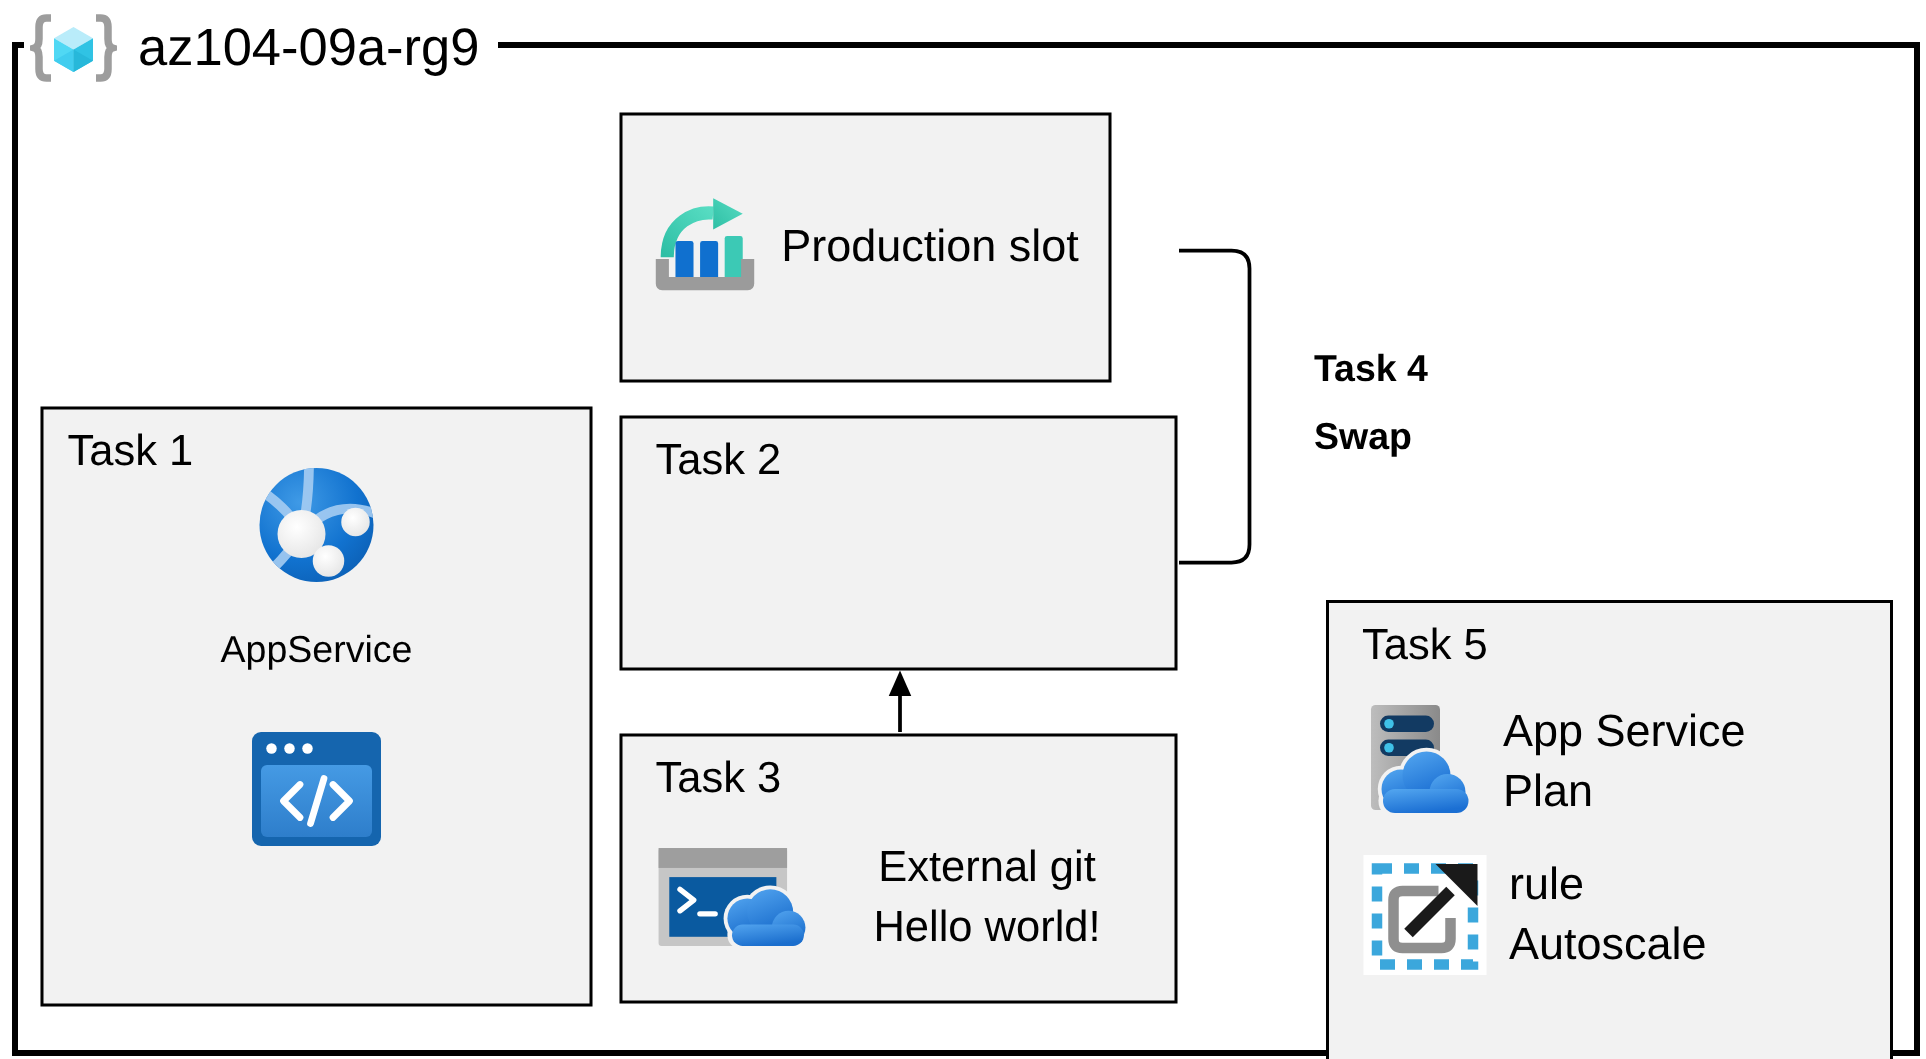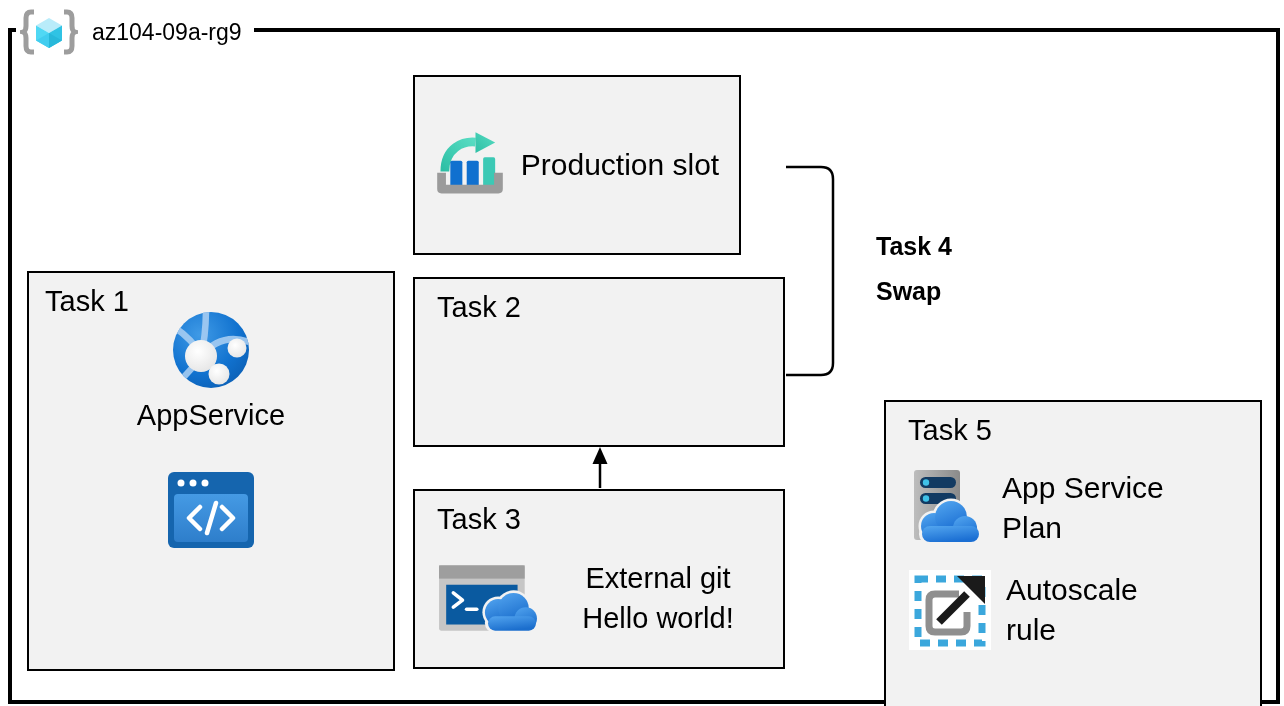--- a/index.html
+++ b/index.html
@@ -8,21 +8,21 @@
   .canvas { position:relative; width:1284px; height:706px; background:#fff; }
 
   
   .outer { position:absolute; left:8px; top:28px; width:1272px; height:676px;
            border:4px solid #000; box-sizing:border-box; }
 
   
   .legend { position:absolute; left:16px; top:4px; height:56px; z-index:3;
             display:flex; align-items:center; gap:14px;
             background:#fff; padding:0 12px 0 4px; }
-  .legend .rg-name { font-size:23px; white-space:nowrap; }
+  .legend .rg-name { font-size:35px; white-space:nowrap; }
 
   
   .box { position:absolute; background:#f2f2f2; border:2px solid #000;
          box-sizing:border-box; }
   .box-title { position:absolute; left:22px; top:12px; font-size:29px; }
 
   .box-production { left:413px; top:75px;  width:328px; height:180px;
                     display:flex; align-items:center; justify-content:center; gap:16px; }
   .box-task2 { left:413px; top:277px; width:372px; height:170px; }
   .box-task3 { left:413px; top:489px; width:372px; height:180px; }
@@ -35,21 +35,21 @@
             align-items:center; gap:16px; }
 
   .t3-row { position:absolute; left:22px; right:6px; top:62px; display:flex;
             align-items:center; }
   .t3-text { flex:1; text-align:center; font-size:29px; line-height:40px; }
 
   .t1-content { position:absolute; left:0; right:0; top:38px;
                 display:flex; flex-direction:column; align-items:center; }
   .t1-group { display:flex; flex-direction:column; align-items:center; gap:10px; }
   .t1-group + .t1-group { margin-top:40px; }
-  .t1-label { font-size:29px; }
+  .t1-label { font-size:25px;margin-top:20px; }
 
   .t5-content { position:absolute; left:22px; top:66px; right:10px; }
   .t5-row { display:flex; align-items:center; gap:14px; margin-bottom:22px; }
   .t5-text { font-size:30px; line-height:40px; }
 
   .task4-label { position:absolute; left:876px; top:224px; z-index:2;
                  font-size:25px; line-height:45px; font-weight:700; }
 
   .overlay { position:absolute; left:0; top:0; width:1284px; height:706px;
              z-index:1; pointer-events:none; }
@@ -235,22 +235,22 @@
       </div>
       <div class="t5-row">
         <svg width="84" height="80" viewBox="0 0 82 80">
           <rect x="0" y="0" width="82" height="80" fill="#ffffff"></rect>
           <rect x="9" y="9" width="64" height="64" fill="none" stroke="#3ba7dc" stroke-width="7" stroke-dasharray="10 8"></rect>
           <path d="M50 24 H26 Q20 24 20 30 V56 Q20 62 26 62 H52 Q58 62 58 56 V42" fill="none" stroke="#8f8f8f" stroke-width="7"></path>
           <line x1="30" y1="52" x2="58" y2="24" stroke="#1a1a1a" stroke-width="8"></line>
           <polygon points="48,6 76,6 76,34" fill="#1a1a1a"></polygon>
         </svg>
         <div class="t5-text">
+          <div>rule</div>
           <div>Autoscale</div>
-          <div>rule</div>
         </div>
       </div>
     </div>
   </div>
 
   <div class="task4-label">
     <div>Task 4</div>
     <div>Swap</div>
   </div>
 

